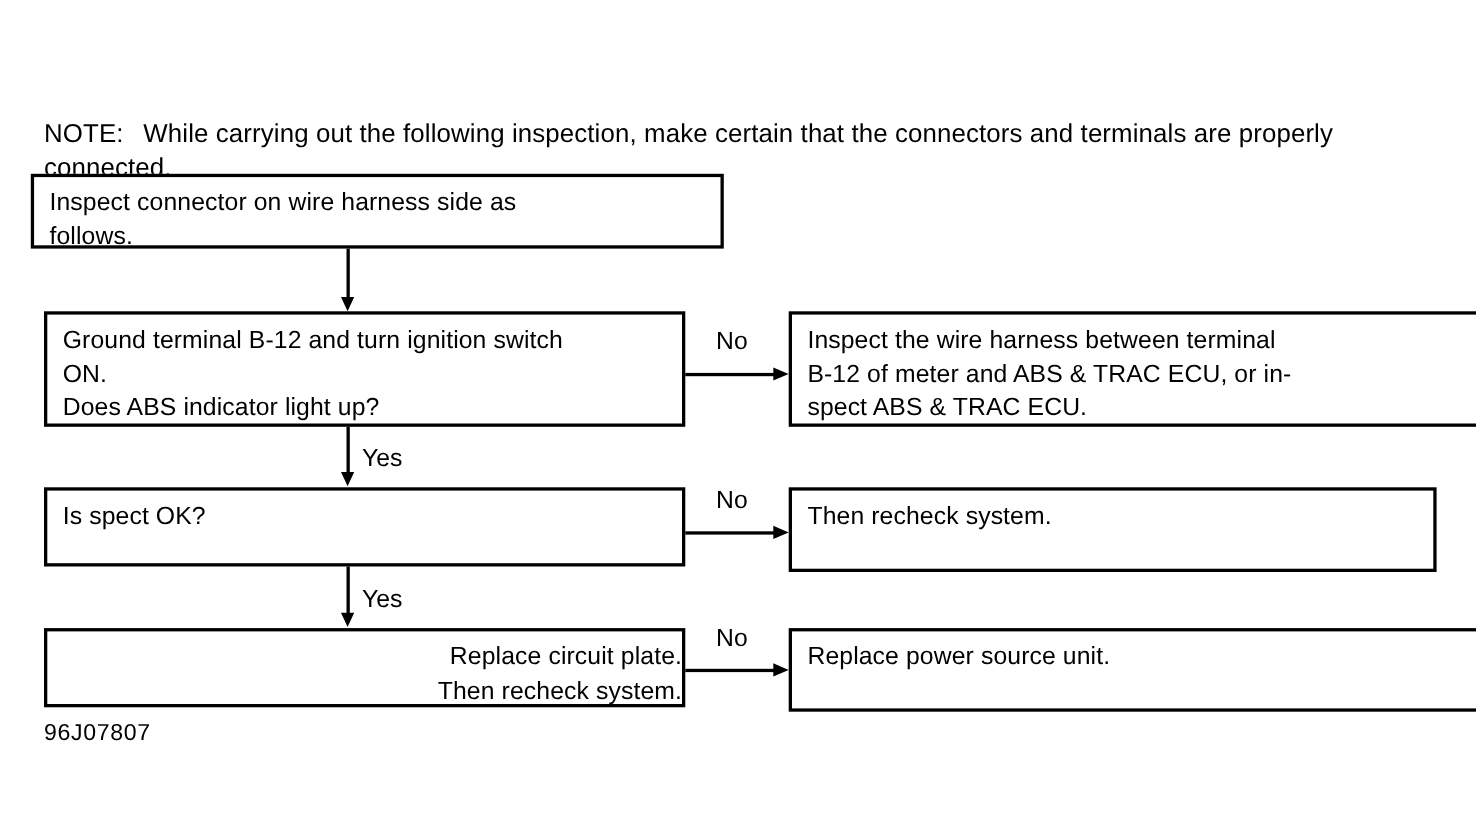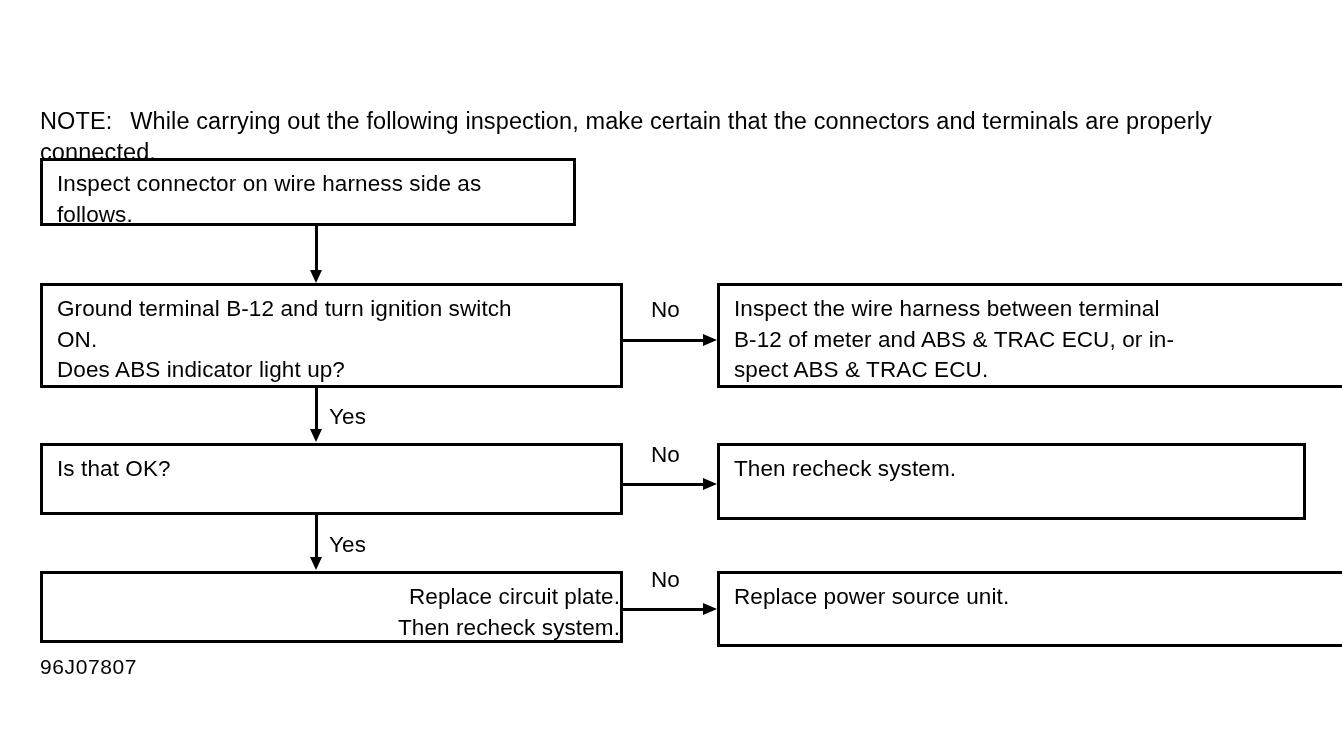--- a/index.html
+++ b/index.html
@@ -45,21 +45,21 @@
     padding: 8px 0 0 14px;
   }
   .fbox .line {
     font-size: 22.5px;
     line-height: 30.5px;
     letter-spacing: 0.1px;
     white-space: nowrap;
   }
 
   
-  #box-inspect-connector { left: 40px;  top: 158px; width: 536px; height: 68px; }
+  #box-inspect-connector { left: 28px;  top: 158px; width: 630px; height: 68px; }
   #box-ground-terminal   { left: 40px;  top: 283px; width: 583px; height: 105px; }
   #box-is-bulb-ok        { left: 40px;  top: 443px; width: 583px; height: 72px; }
   #box-replace-circuit   { left: 40px;  top: 571px; width: 583px; height: 72px; text-align: right; }
 
   
   #box-inspect-harness   { left: 717px; top: 283px; width: 654px; height: 105px; }
   #box-replace-bulb      { left: 717px; top: 443px; width: 589px; height: 77px; }
   #box-replace-power     { left: 717px; top: 571px; width: 699px; height: 76px; }
 
   
@@ -137,21 +137,21 @@
     <div class="line">Inspect the wire harness between terminal</div>
     <div class="line">B-12 of meter and ABS &amp; TRAC ECU, or in-</div>
     <div class="line">spect ABS &amp; TRAC ECU.</div>
   </div>
 
   <div class="vline" style="left:315px; top:388px; height:42px;"></div>
   <div class="arrow-down" style="left:310px; top:429px;"></div>
   <div class="edge-label" style="left:329px; top:405px;">Yes</div>
 
   <div class="fbox" id="box-is-bulb-ok">
-    <div class="line">Is that OK?</div>
+    <div class="line">Is spect OK?</div>
   </div>
 
   <div class="hline" style="left:623px; top:483px; width:82px;"></div>
   <div class="arrow-right" style="left:703px; top:478px;"></div>
   <div class="edge-label" style="left:651px; top:443px;">No</div>
 
   <div class="fbox" id="box-replace-bulb">
     <div class="line">Then recheck system.</div>
   </div>
 

